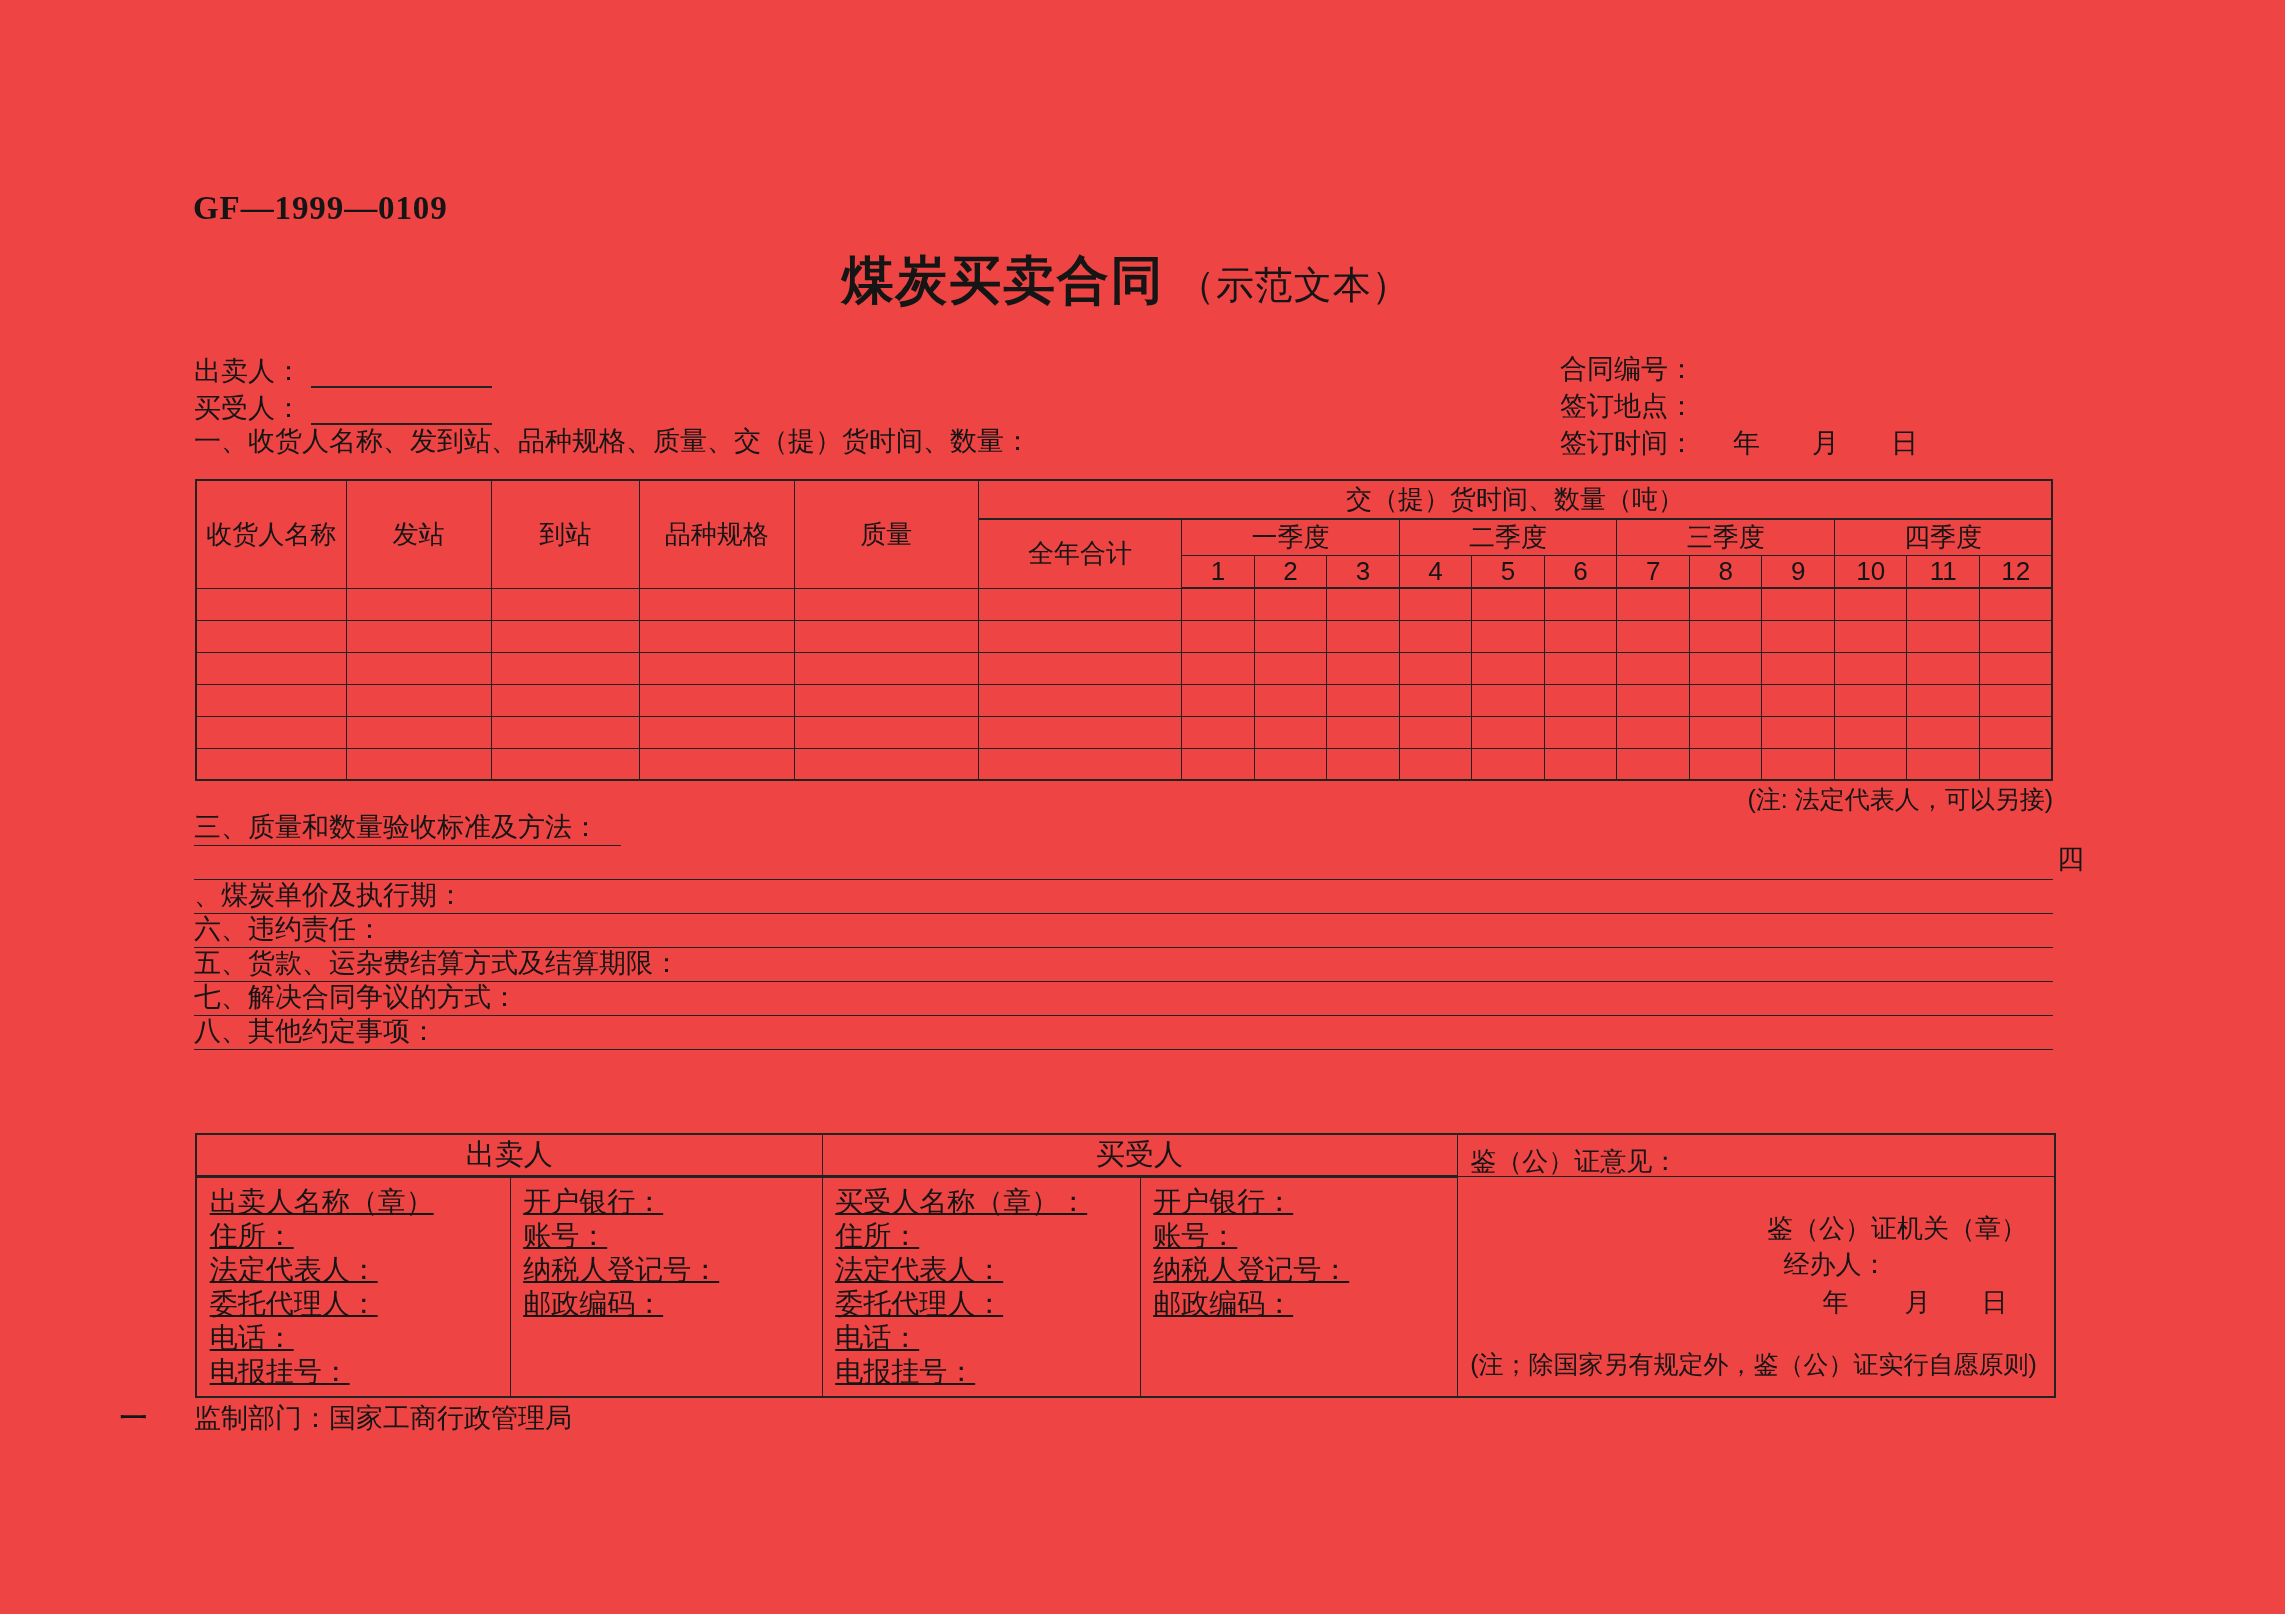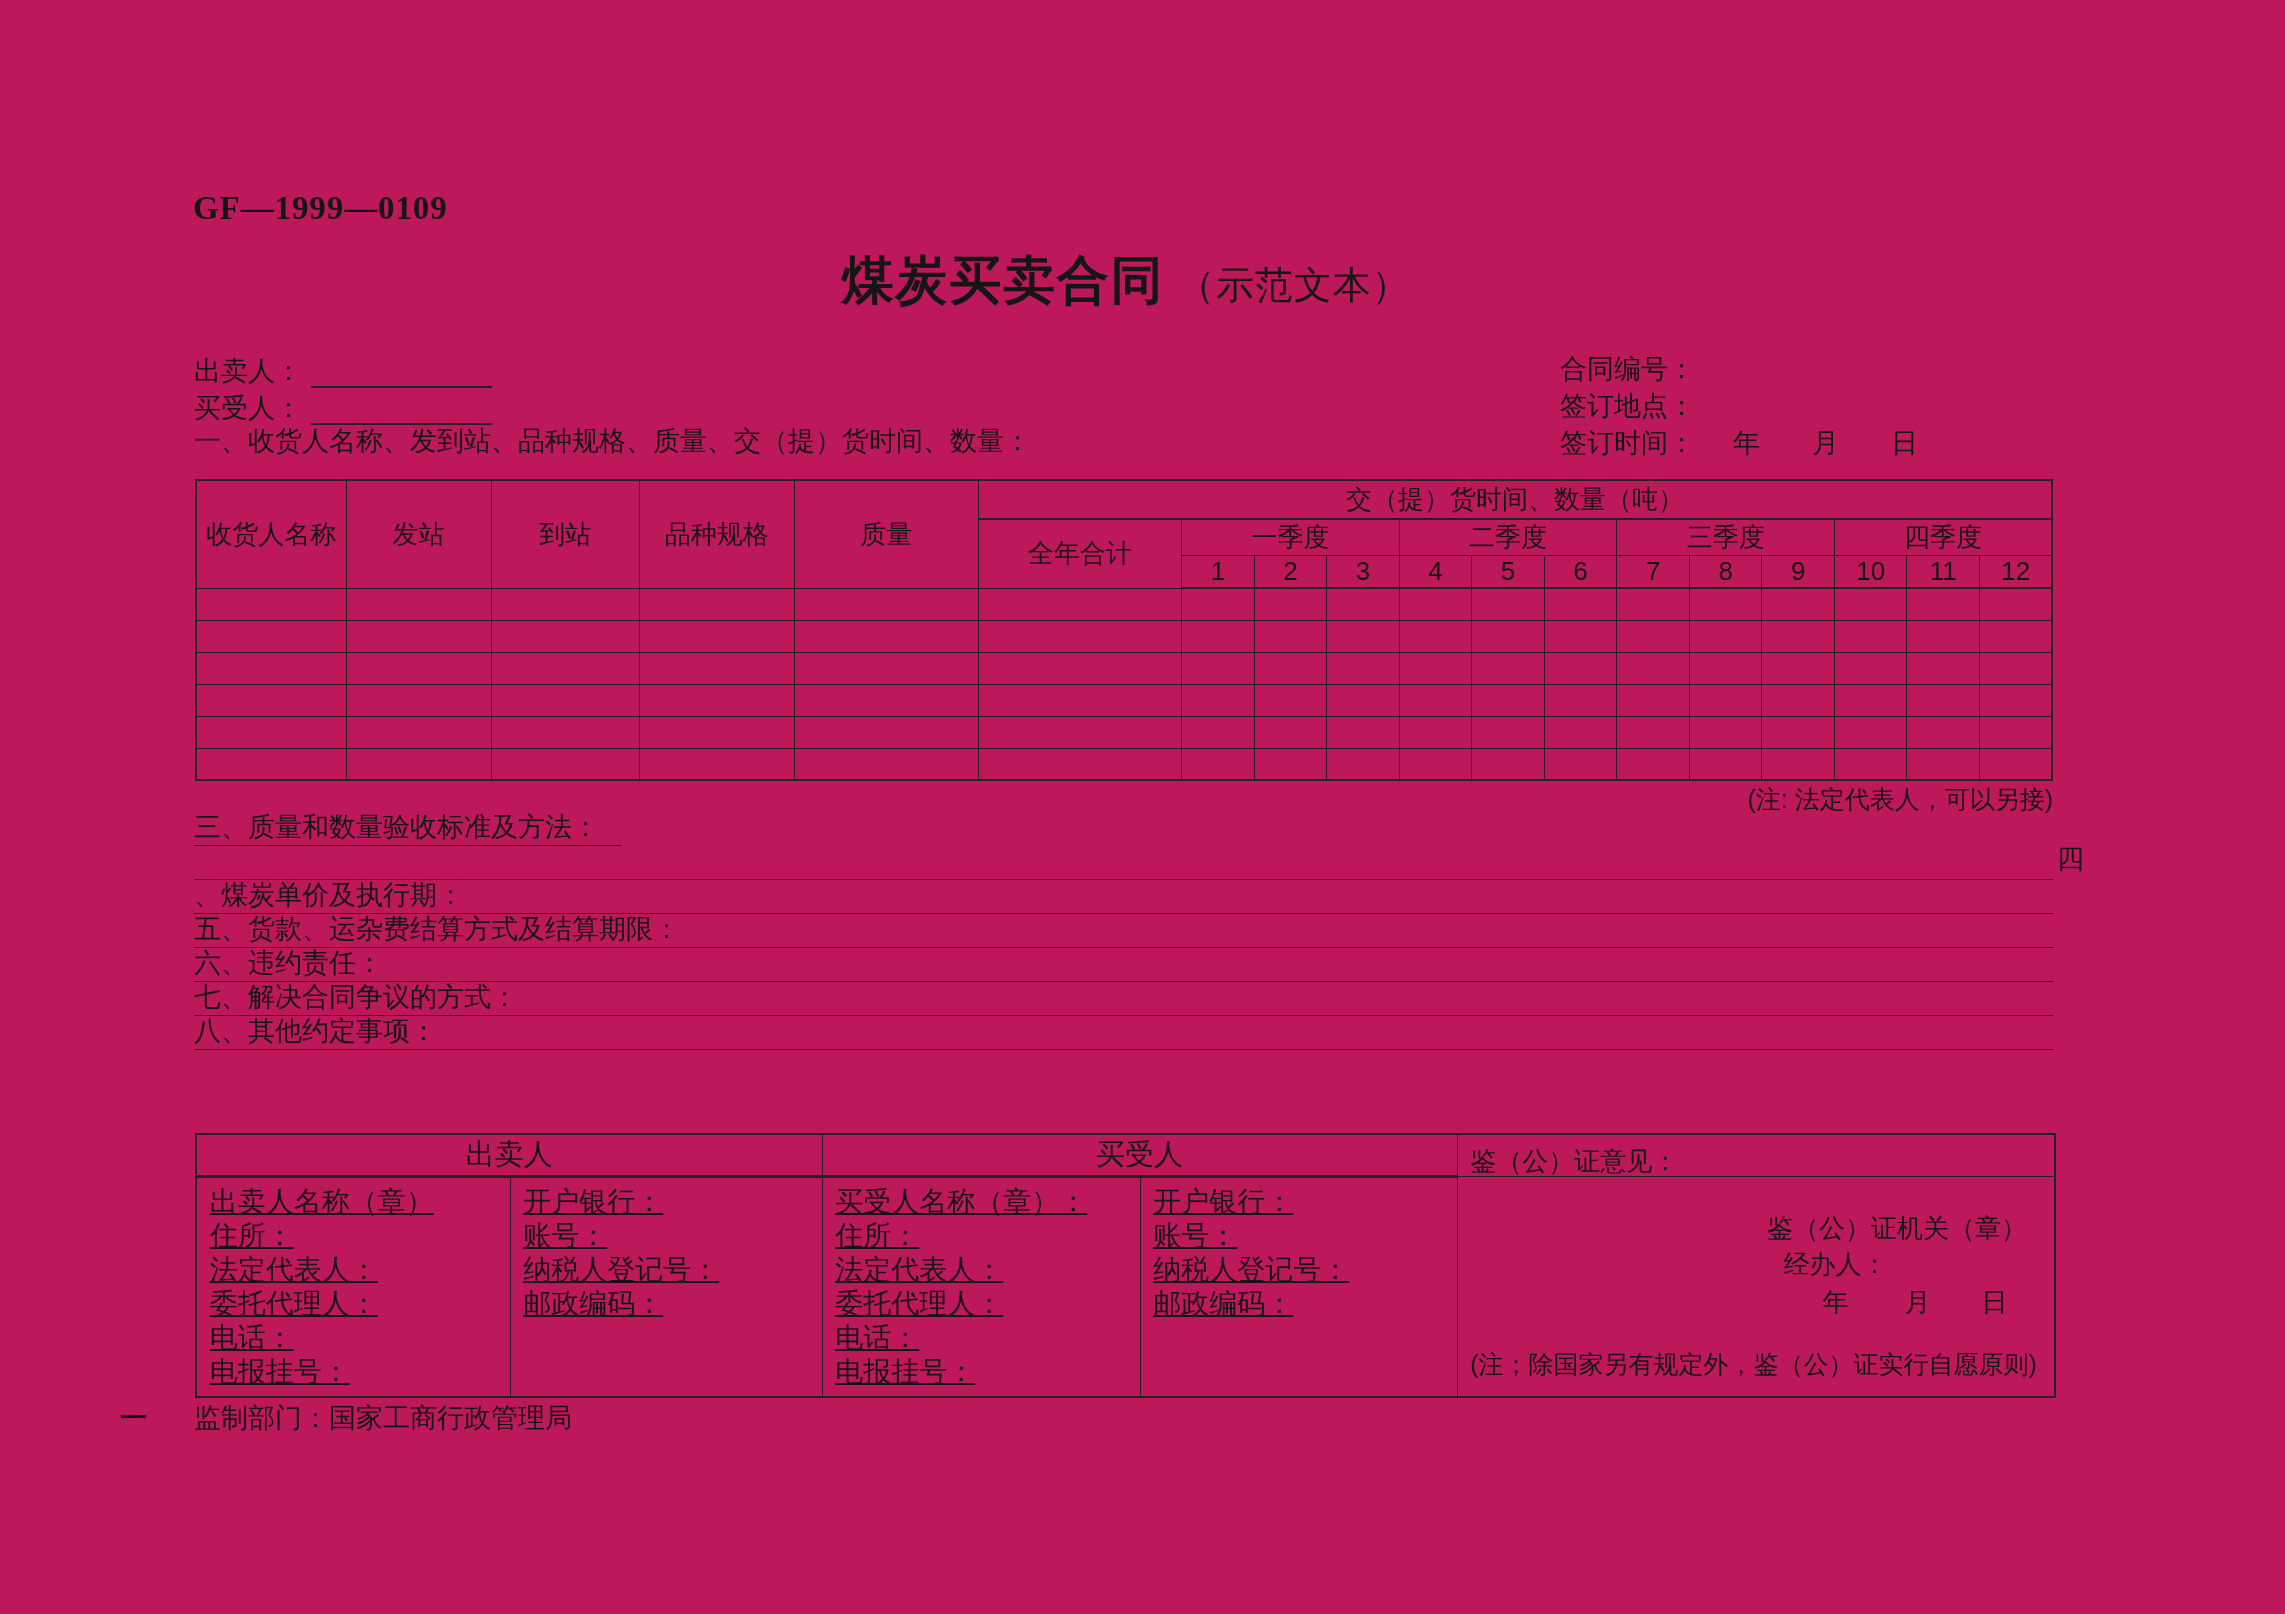--- a/index.html
+++ b/index.html
@@ -1,21 +1,21 @@
 <!DOCTYPE html>
 <html style="font-size:14.5px"><head>
 <meta charset="utf-8">
 <style>
   * { box-sizing: border-box; margin: 0; padding: 0; }
   html, body { background: #ffffff; }
   .page {
     position: relative;
     width: 2285px;
     height: 1615px;
-    background: #be185d;
+    background: #ef4444;
     color: #151515;
     font-family: "Liberation Sans", "DejaVu Sans", sans-serif;
     overflow: hidden;
   }
   .abs { position: absolute; }
 
   
   .gf-code {
     left: 193px; top: 190px;
     font-family: "Liberation Serif", "DejaVu Serif", serif;
@@ -288,24 +288,24 @@
     <div class="sec-row">
       <span class="self-underline">三、质量和数量验收标准及方法：</span>
     </div>
     <div class="sec-row underlined">
       <span class="wrap-char">四</span>
     </div>
     <div class="sec-row underlined">
       <span>、煤炭单价及执行期：</span>
     </div>
     <div class="sec-row underlined">
+      <span>六、违约责任：</span>
+    </div>
+    <div class="sec-row underlined">
       <span>五、货款、运杂费结算方式及结算期限：</span>
-    </div>
-    <div class="sec-row underlined">
-      <span>六、违约责任：</span>
     </div>
     <div class="sec-row underlined">
       <span>七、解决合同争议的方式：</span>
     </div>
     <div class="sec-row underlined">
       <span>八、其他约定事项：</span>
     </div>
   </div>
 
   <table class="abs stable">

